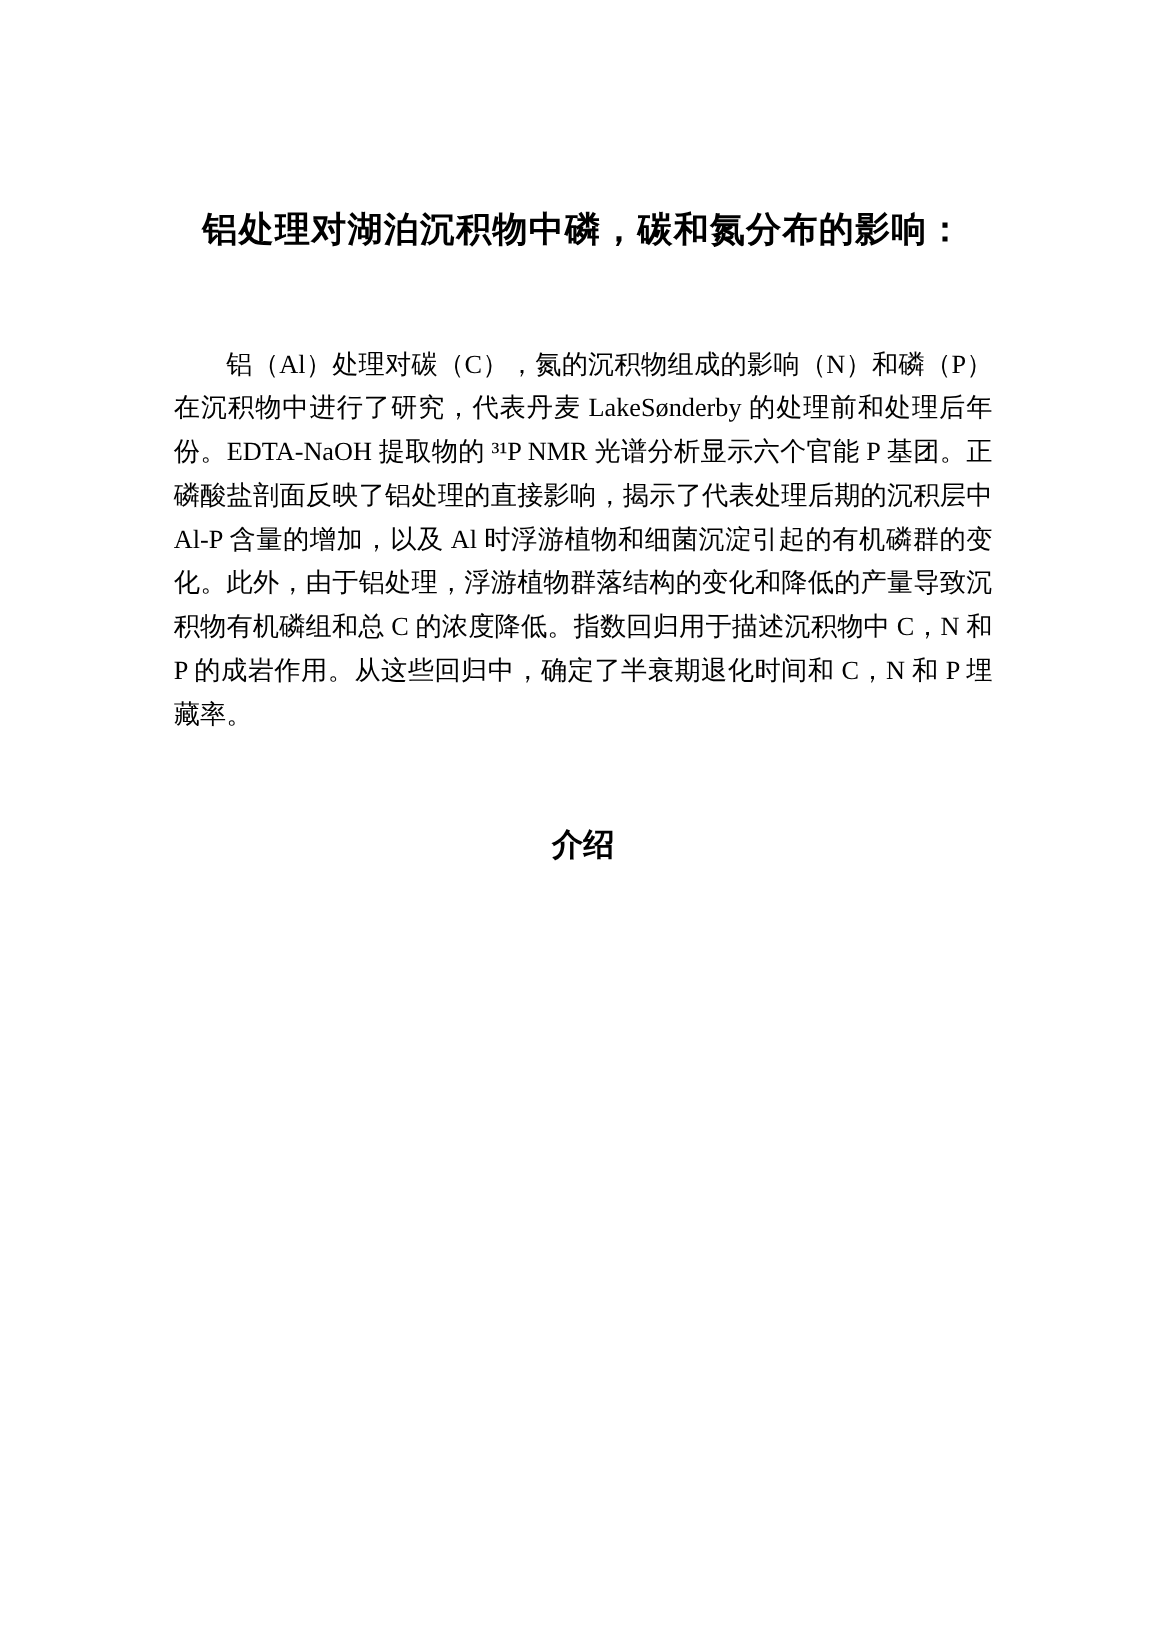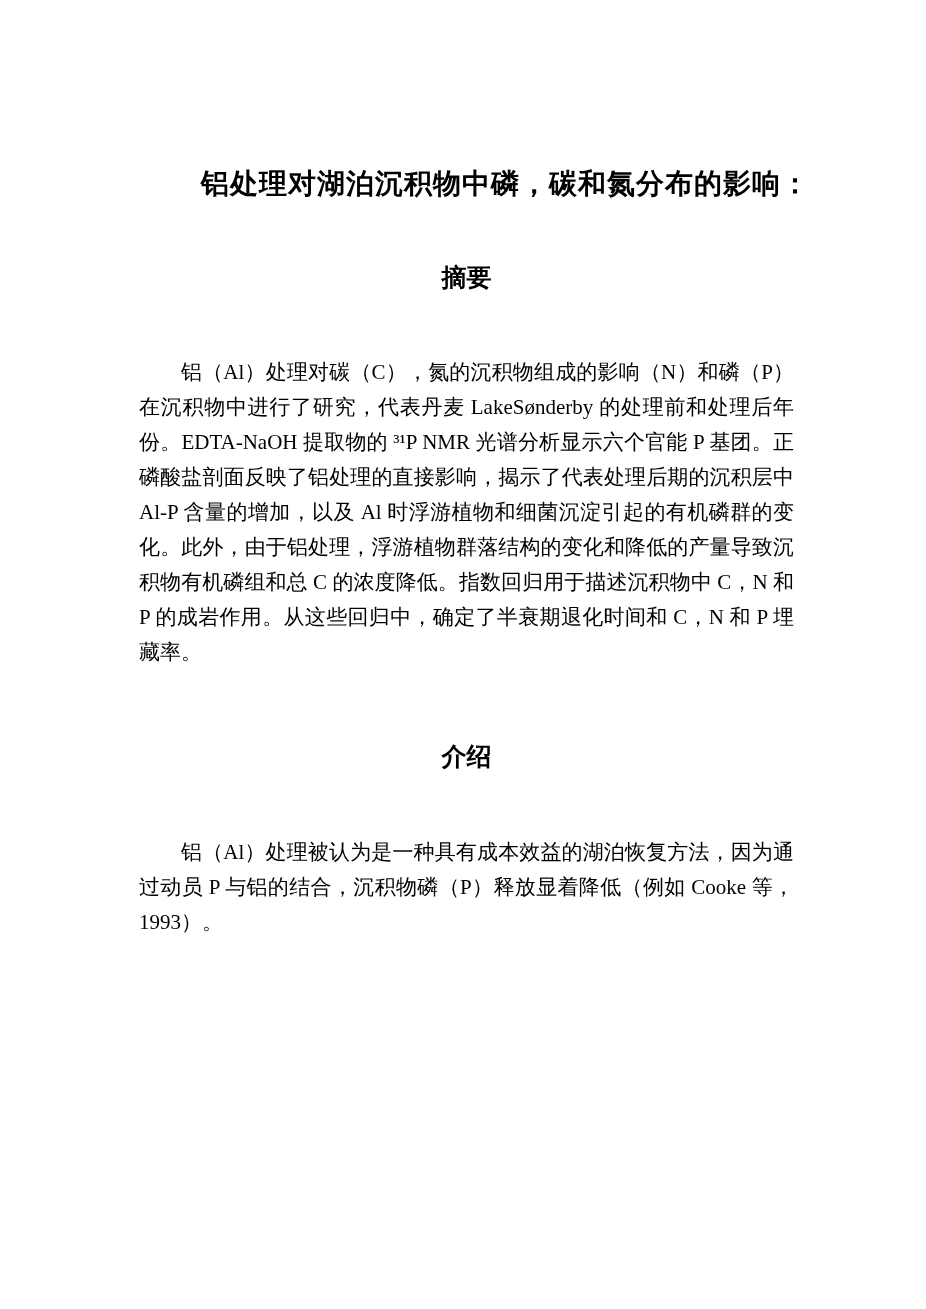--- a/index.html
+++ b/index.html
@@ -24,21 +24,21 @@
   .doc-title {
     margin: 0;
     font-family: "DejaVu Sans", "Liberation Sans", sans-serif;
     font-weight: bold;
     font-size: 28px;
     line-height: 52px;
     text-align: center;
     color: #000000;
     letter-spacing: 1px;
   }
-  .title-line { display: block; text-align: right; }
+  .title-line { display: block; }
   .section-heading {
     font-family: "DejaVu Sans", "Liberation Sans", sans-serif;
     font-weight: bold;
     font-size: 25px;
     line-height: 26px;
     text-align: center;
     color: #000000;
     margin: 0;
   }
   .heading-abstract { margin-top: 55px; }
@@ -57,23 +57,21 @@
 </style>
 </head>
 <body>
 
 <div class="page">
 
   <h1 class="doc-title">
     <span class="title-line">铝处理对湖泊沉积物中磷，碳和氮分布的影响：</span>
   </h1>
 
-  <h2 class="section-heading heading-abstract">摘要</h2>
 
   <p class="body-para abstract-para">铝（Al）处理对碳（C），氮的沉积物组成的影响（N）和磷（P）在沉积物中进行了研究，代表丹麦 LakeSønderby 的处理前和处理后年份。EDTA-NaOH 提取物的 ³¹P NMR 光谱分析显示六个官能 P 基团。正磷酸盐剖面反映了铝处理的直接影响，揭示了代表处理后期的沉积层中 Al-P 含量的增加，以及 Al 时浮游植物和细菌沉淀引起的有机磷群的变化。此外，由于铝处理，浮游植物群落结构的变化和降低的产量导致沉积物有机磷组和总 C 的浓度降低。指数回归用于描述沉积物中 C，N 和 P 的成岩作用。从这些回归中，确定了半衰期退化时间和 C，N 和 P 埋藏率。</p>
 
   <h2 class="section-heading heading-intro">介绍</h2>
 
-  <p class="body-para intro-first">铝（Al）处理被认为是一种具有成本效益的湖泊恢复方法，因为通过动员 P 与铝的结合，沉积物磷（P）释放显着降低（例如 Cooke 等，1993）。</p>
 
 
 
 </div>
 
 </body></html>

